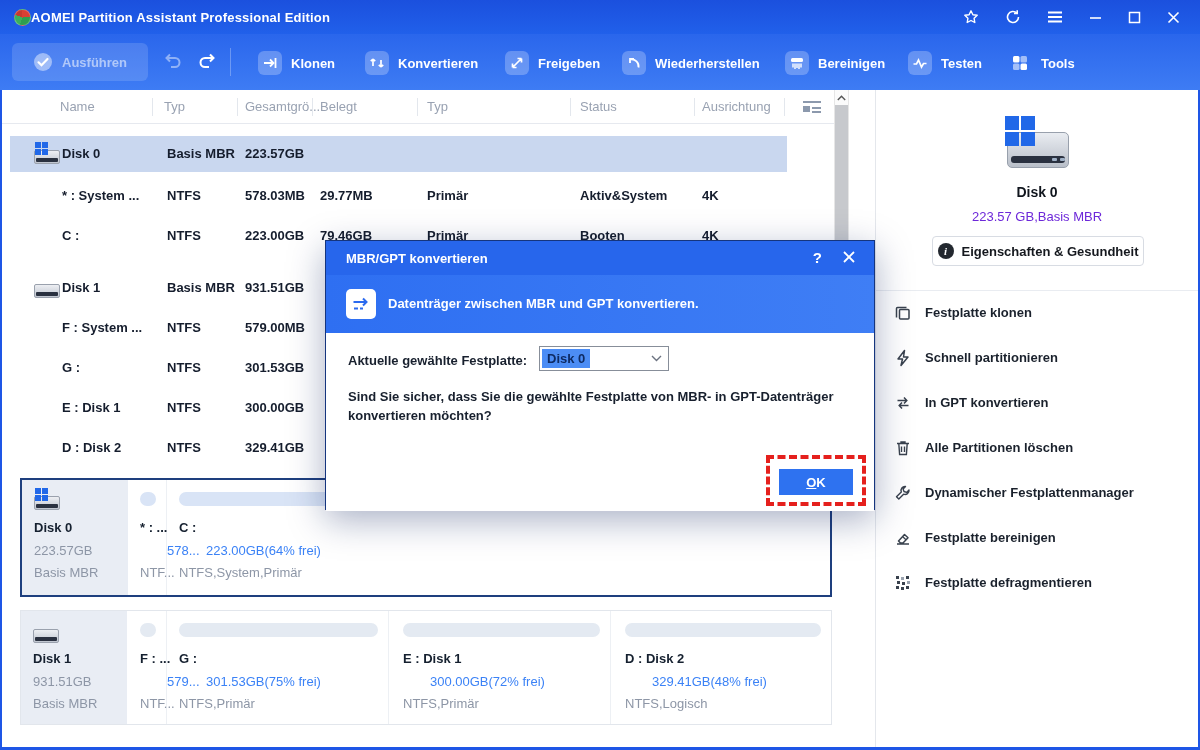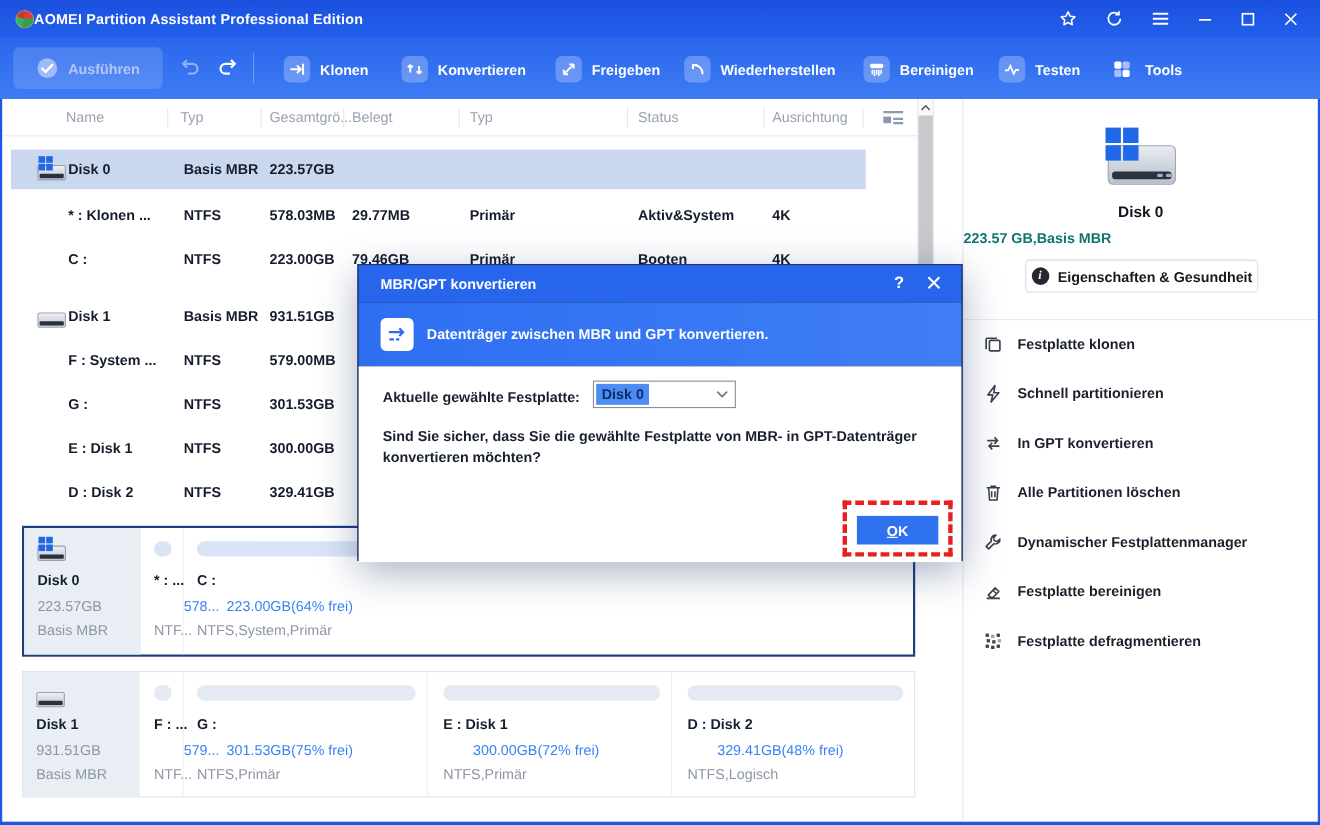--- a/index.html
+++ b/index.html
@@ -77,35 +77,35 @@
 
   
   .rpanel { position:absolute; left:873px; top:0; width:323px; height:657px; border-left:1px solid #E4E7EC; }
   .bigdisk { position:absolute; left:129px; top:28px; width:66px; height:50px; }
   .bigdisk .dbody { position:absolute; left:2px; bottom:0; width:62px; height:36px; border-radius:5px;
     background:linear-gradient(#E9ECF1,#B9BFC9); border:1px solid #98a0ac; }
   .bigdisk .dstripe { position:absolute; left:6px; bottom:5px; width:54px; height:7px; background:#2A3140; border-radius:3px; }
   .bigdisk .ddot { position:absolute; bottom:7px; width:5px; height:3px; background:#9fb0c6; border-radius:1px; }
   .bigdisk .wsq { left:0px; top:-2px; width:31px; height:31px; grid-template-columns:14px 14px; grid-template-rows:14px 14px; gap:2px; }
   .rp-name { position:absolute; left:0; top:94px; width:100%; text-align:center; font-size:14px; font-weight:700; color:#10151D; }
-  .rp-info { position:absolute; left:0; top:119px; width:100%; font-size:13px; color:#0f766e;font-weight:bold; }
+  .rp-info { position:absolute; left:0; top:119px; width:100%; text-align:center; font-size:13px; color:#6d28d9; }
   .rp-btn { position:absolute; left:56px; top:146px; width:212px; height:30px; border:1px solid #D8DCE3; border-radius:4px;
     background:#fff; display:flex; align-items:center; justify-content:center; gap:8px; }
   .rp-btn .lbl { font-size:13px; font-weight:700; color:#15181E; }
   .rp-div { position:absolute; left:0; top:200px; width:100%; height:1px; background:#E9ECF1; }
   .rmenu { position:absolute; left:0; top:200px; width:100%; }
   .ritem { height:45px; display:flex; align-items:center; gap:13px; padding-left:18px; }
   .ritem .lbl { font-size:13px; font-weight:700; color:#1A212C; }
 
   
   .info-ic { width:16px; height:16px; border-radius:50%; background:#23282F; color:#fff; font-size:11px; font-weight:700;
     display:flex; align-items:center; justify-content:center; font-family:"Liberation Serif",serif; font-style:italic; }
 
   
-  .dialog { position:absolute; left:325px; top:240px; width:550px; height:270px; background:#0f172a;
+  .dialog { position:absolute; left:325px; top:240px; width:550px; height:270px; background:#be185d;
     border:1px solid #15357E; box-shadow:0 10px 34px rgba(10,30,90,.35); z-index:10;padding-left:35px; }
   .dlg-title { position:absolute; left:0; top:0; width:100%; height:34px; background:#2766EC;
     display:flex; align-items:center; }
   .dlg-title .t { color:#fff; font-size:13px; font-weight:700; margin-left:20px; }
   .dlg-help { position:absolute; right:52px; top:0; height:34px; line-height:34px; color:#fff; font-size:15px; font-weight:700; }
   .dlg-close { position:absolute; right:18px; top:9px; }
   .dlg-banner { position:absolute; left:0; top:34px; width:100%; height:58px;
     background:linear-gradient(90deg,#2E6FF2,#3F7EF5); }
   .dlg-banner .bic { position:absolute; left:20px; top:14px; width:30px; height:30px; border-radius:5px; background:#fff;
     display:flex; align-items:center; justify-content:center; }
@@ -290,21 +290,21 @@
             <i></i>
             <i></i>
             <i></i>
           </span>
         </span>
       <span class="cell c-name" style="font-weight:700">Disk 0</span>
       <span class="cell c-typ" style="font-weight:700">Basis MBR</span>
       <span class="cell c-size" style="font-weight:700">223.57GB</span>
     </div>
     <div class="trow" style="top:88px">
-      <span class="cell c-name">* : Klonen ...</span>
+      <span class="cell c-name">* : System ...</span>
       <span class="cell c-typ">NTFS</span>
       <span class="cell c-size">578.03MB</span>
       <span class="cell c-used">29.77MB</span>
       <span class="cell c-ptyp">Primär</span>
       <span class="cell c-status">Aktiv&amp;System</span>
       <span class="cell c-align">4K</span>
     </div>
     <div class="trow" style="top:128px">
       <span class="cell c-name">C :</span>
       <span class="cell c-typ">NTFS</span>

